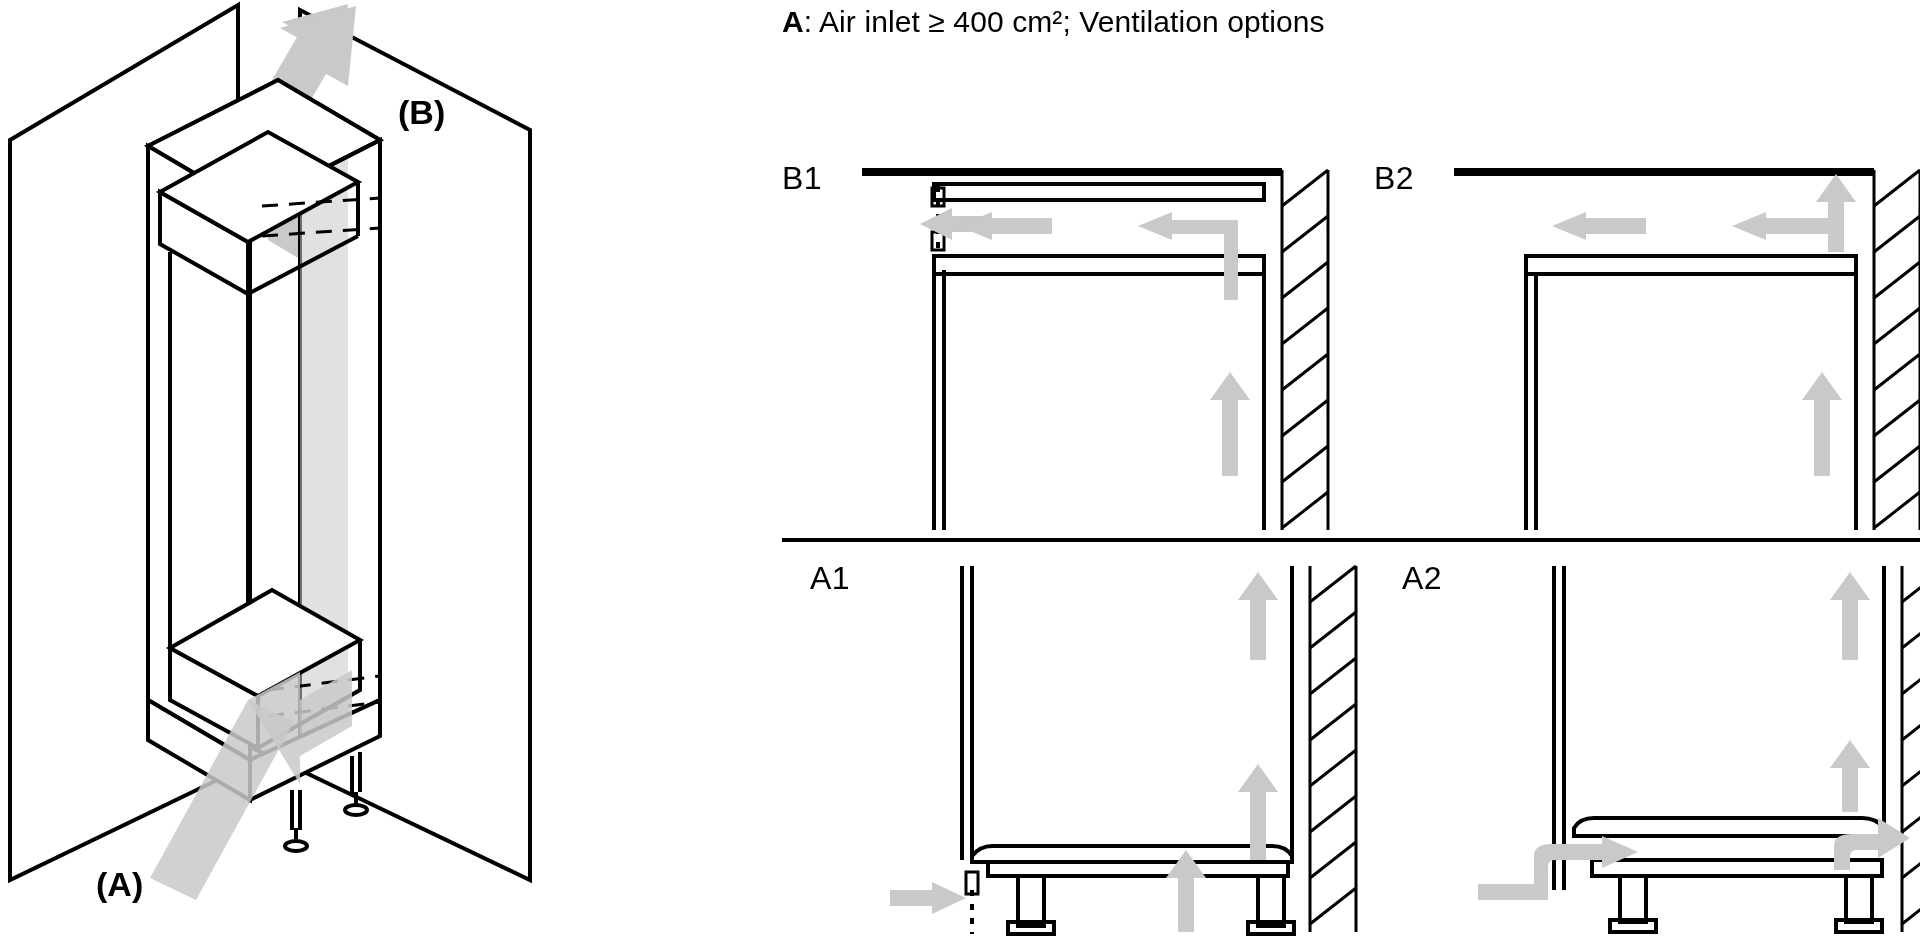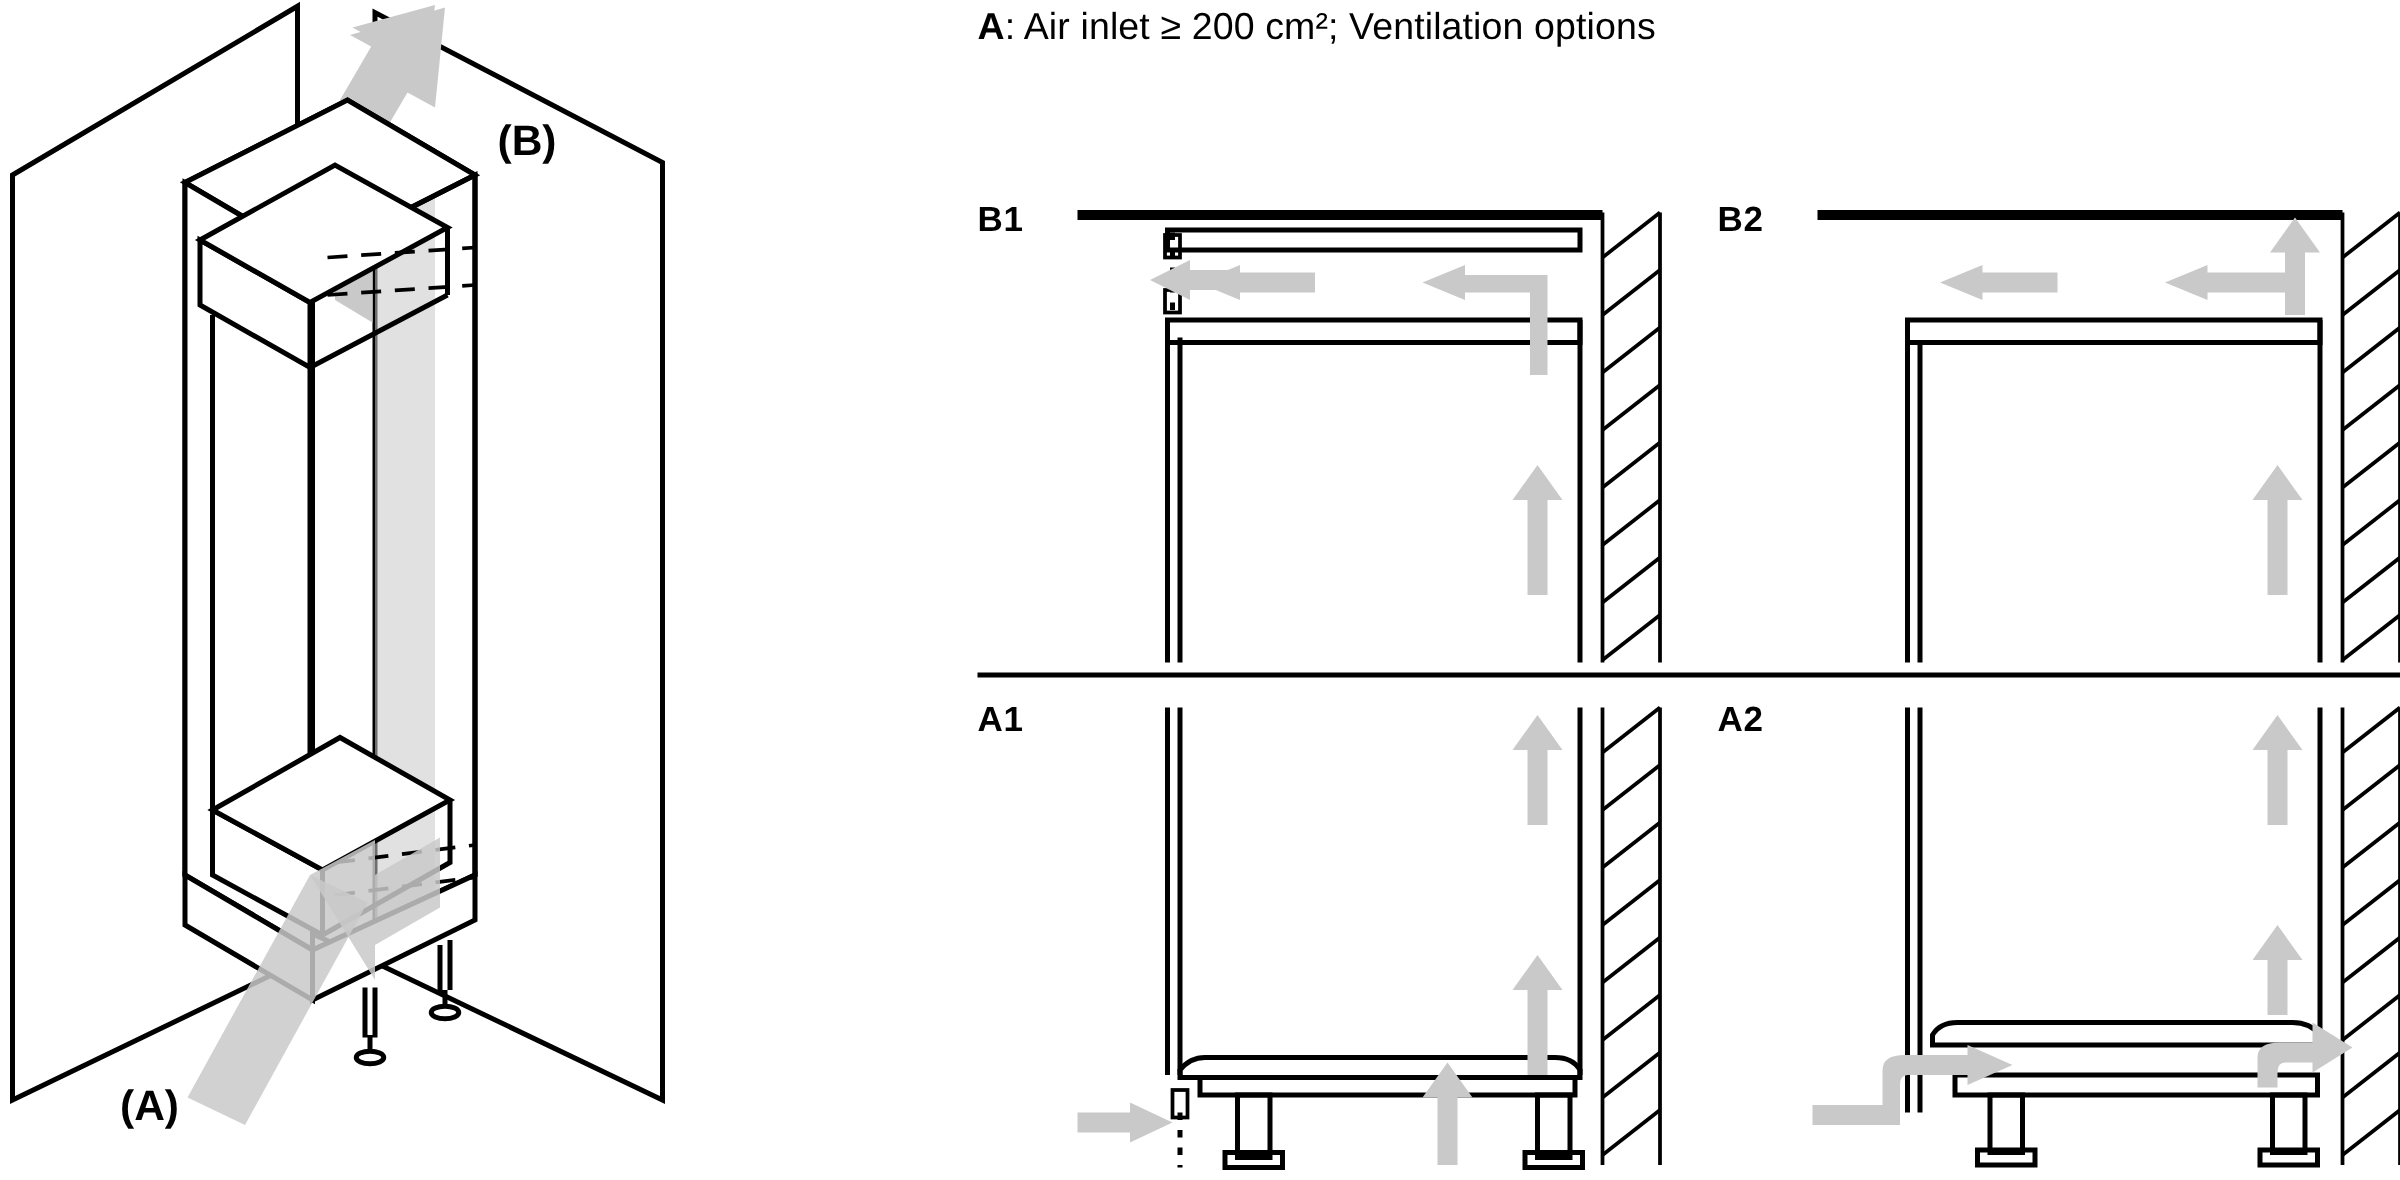--- a/index.html
+++ b/index.html
@@ -59,29 +59,29 @@
     top: 160px;
     width: 1138px;
     height: 784px;
   }
   .cell {
     position: absolute;
     width: 569px;
     height: 380px;
   }
   .cell.r1 { top: 0; }
-  .cell.r2 { top: 400px; }
+  .cell.r2 { top: 400px; margin-left: 28px; }
   .cell.c1 { left: 0; }
   .cell.c2 { left: 592px; }
   .cell-label {
     position: absolute;
     left: 0px;
     top: 0px;
-    font-size: 28px;
-    font-weight: bold;
+    font-size: 32px;
+    font-weight: normal;
     letter-spacing: 0.5px;
   }
   .cell svg {
     position: absolute;
     left: 60px;
     top: 0;
     display: block;
   }
   .divider {
     position: absolute;
@@ -161,21 +161,21 @@
 
       <text x="398" y="124" font-family="Liberation Sans, sans-serif" font-size="34" font-weight="bold" fill="#000000">(B)</text>
       <text x="96" y="896" font-family="Liberation Sans, sans-serif" font-size="34" font-weight="bold" fill="#000000">(A)</text>
     </svg>
   </div>
 
   <div class="right-col">
 
     <div class="legend">
       <div class="legend-line">
-        <span class="legend-key">A</span><span>: Air inlet ≥ 200 cm²; Ventilation options</span>
+        <span class="legend-key">A</span><span>: Air inlet ≥ 400 cm²; Ventilation options</span>
       </div>
     </div>
 
     <div class="diagram-grid">
 
       <div class="divider"></div>
 
       <div class="cell r1 c1">
         <div class="cell-label">B1</div>
         <svg width="500" height="380" viewBox="0 0 500 380" xmlns="http://www.w3.org/2000/svg">

